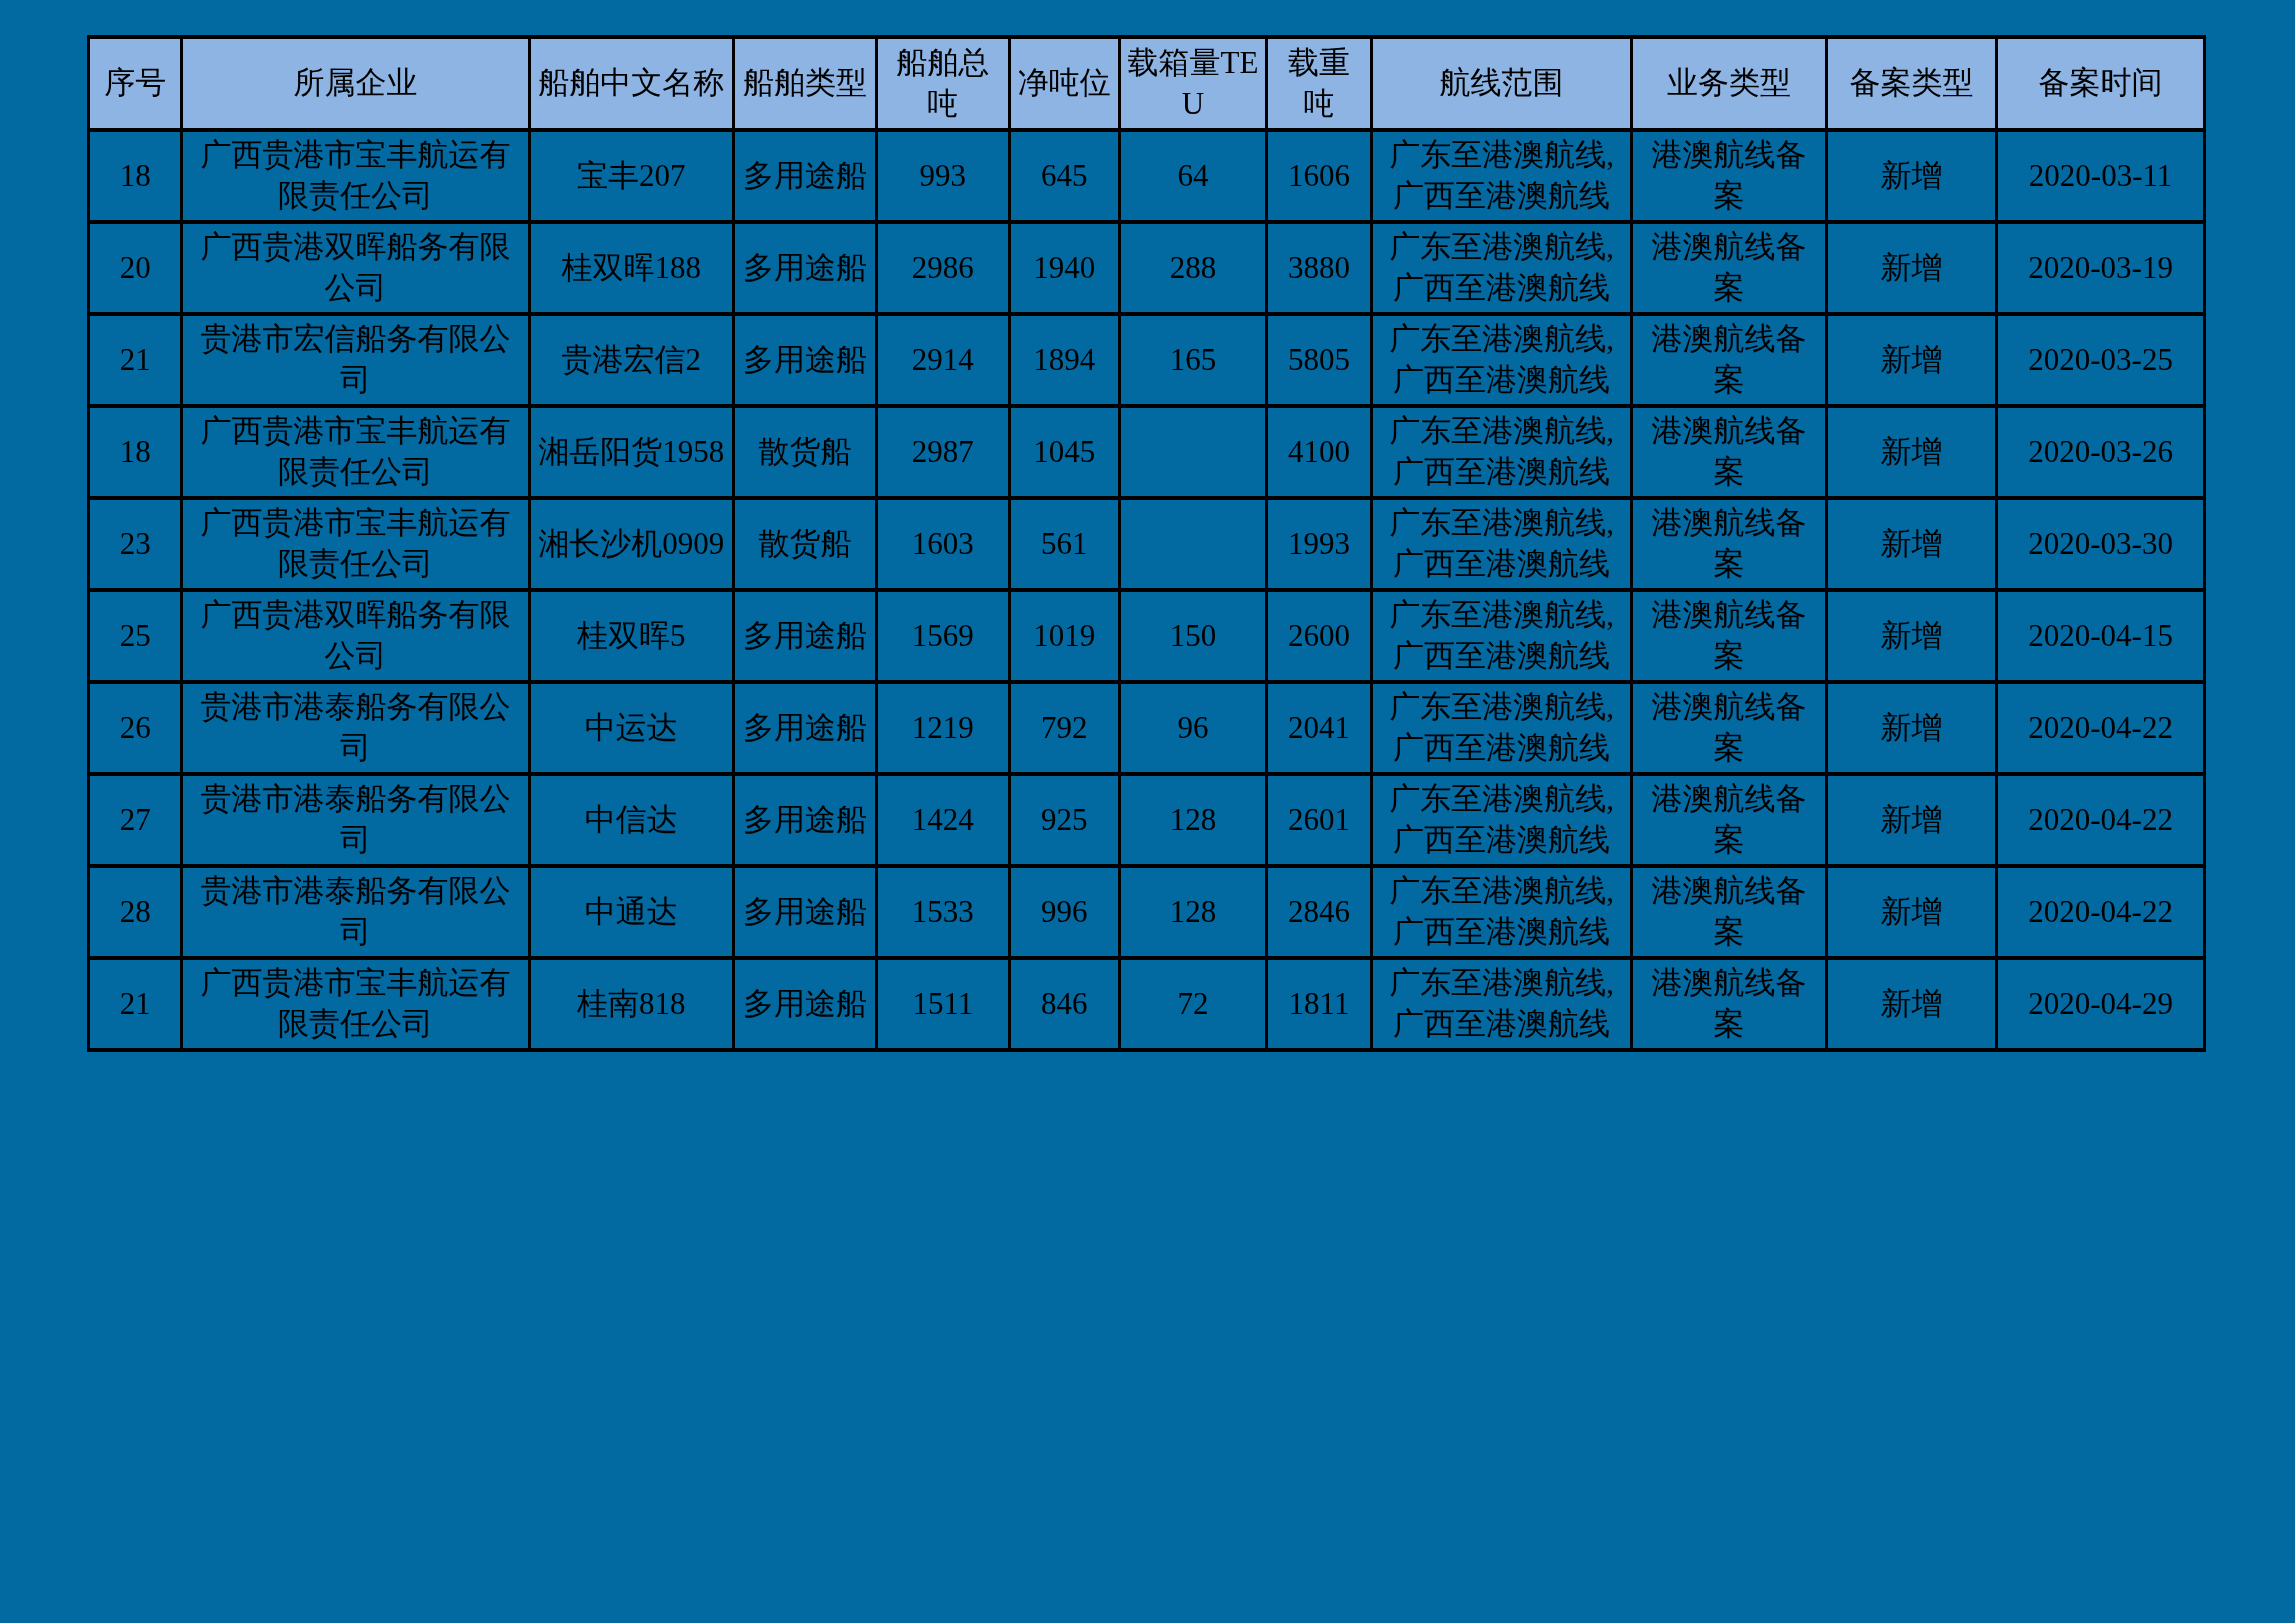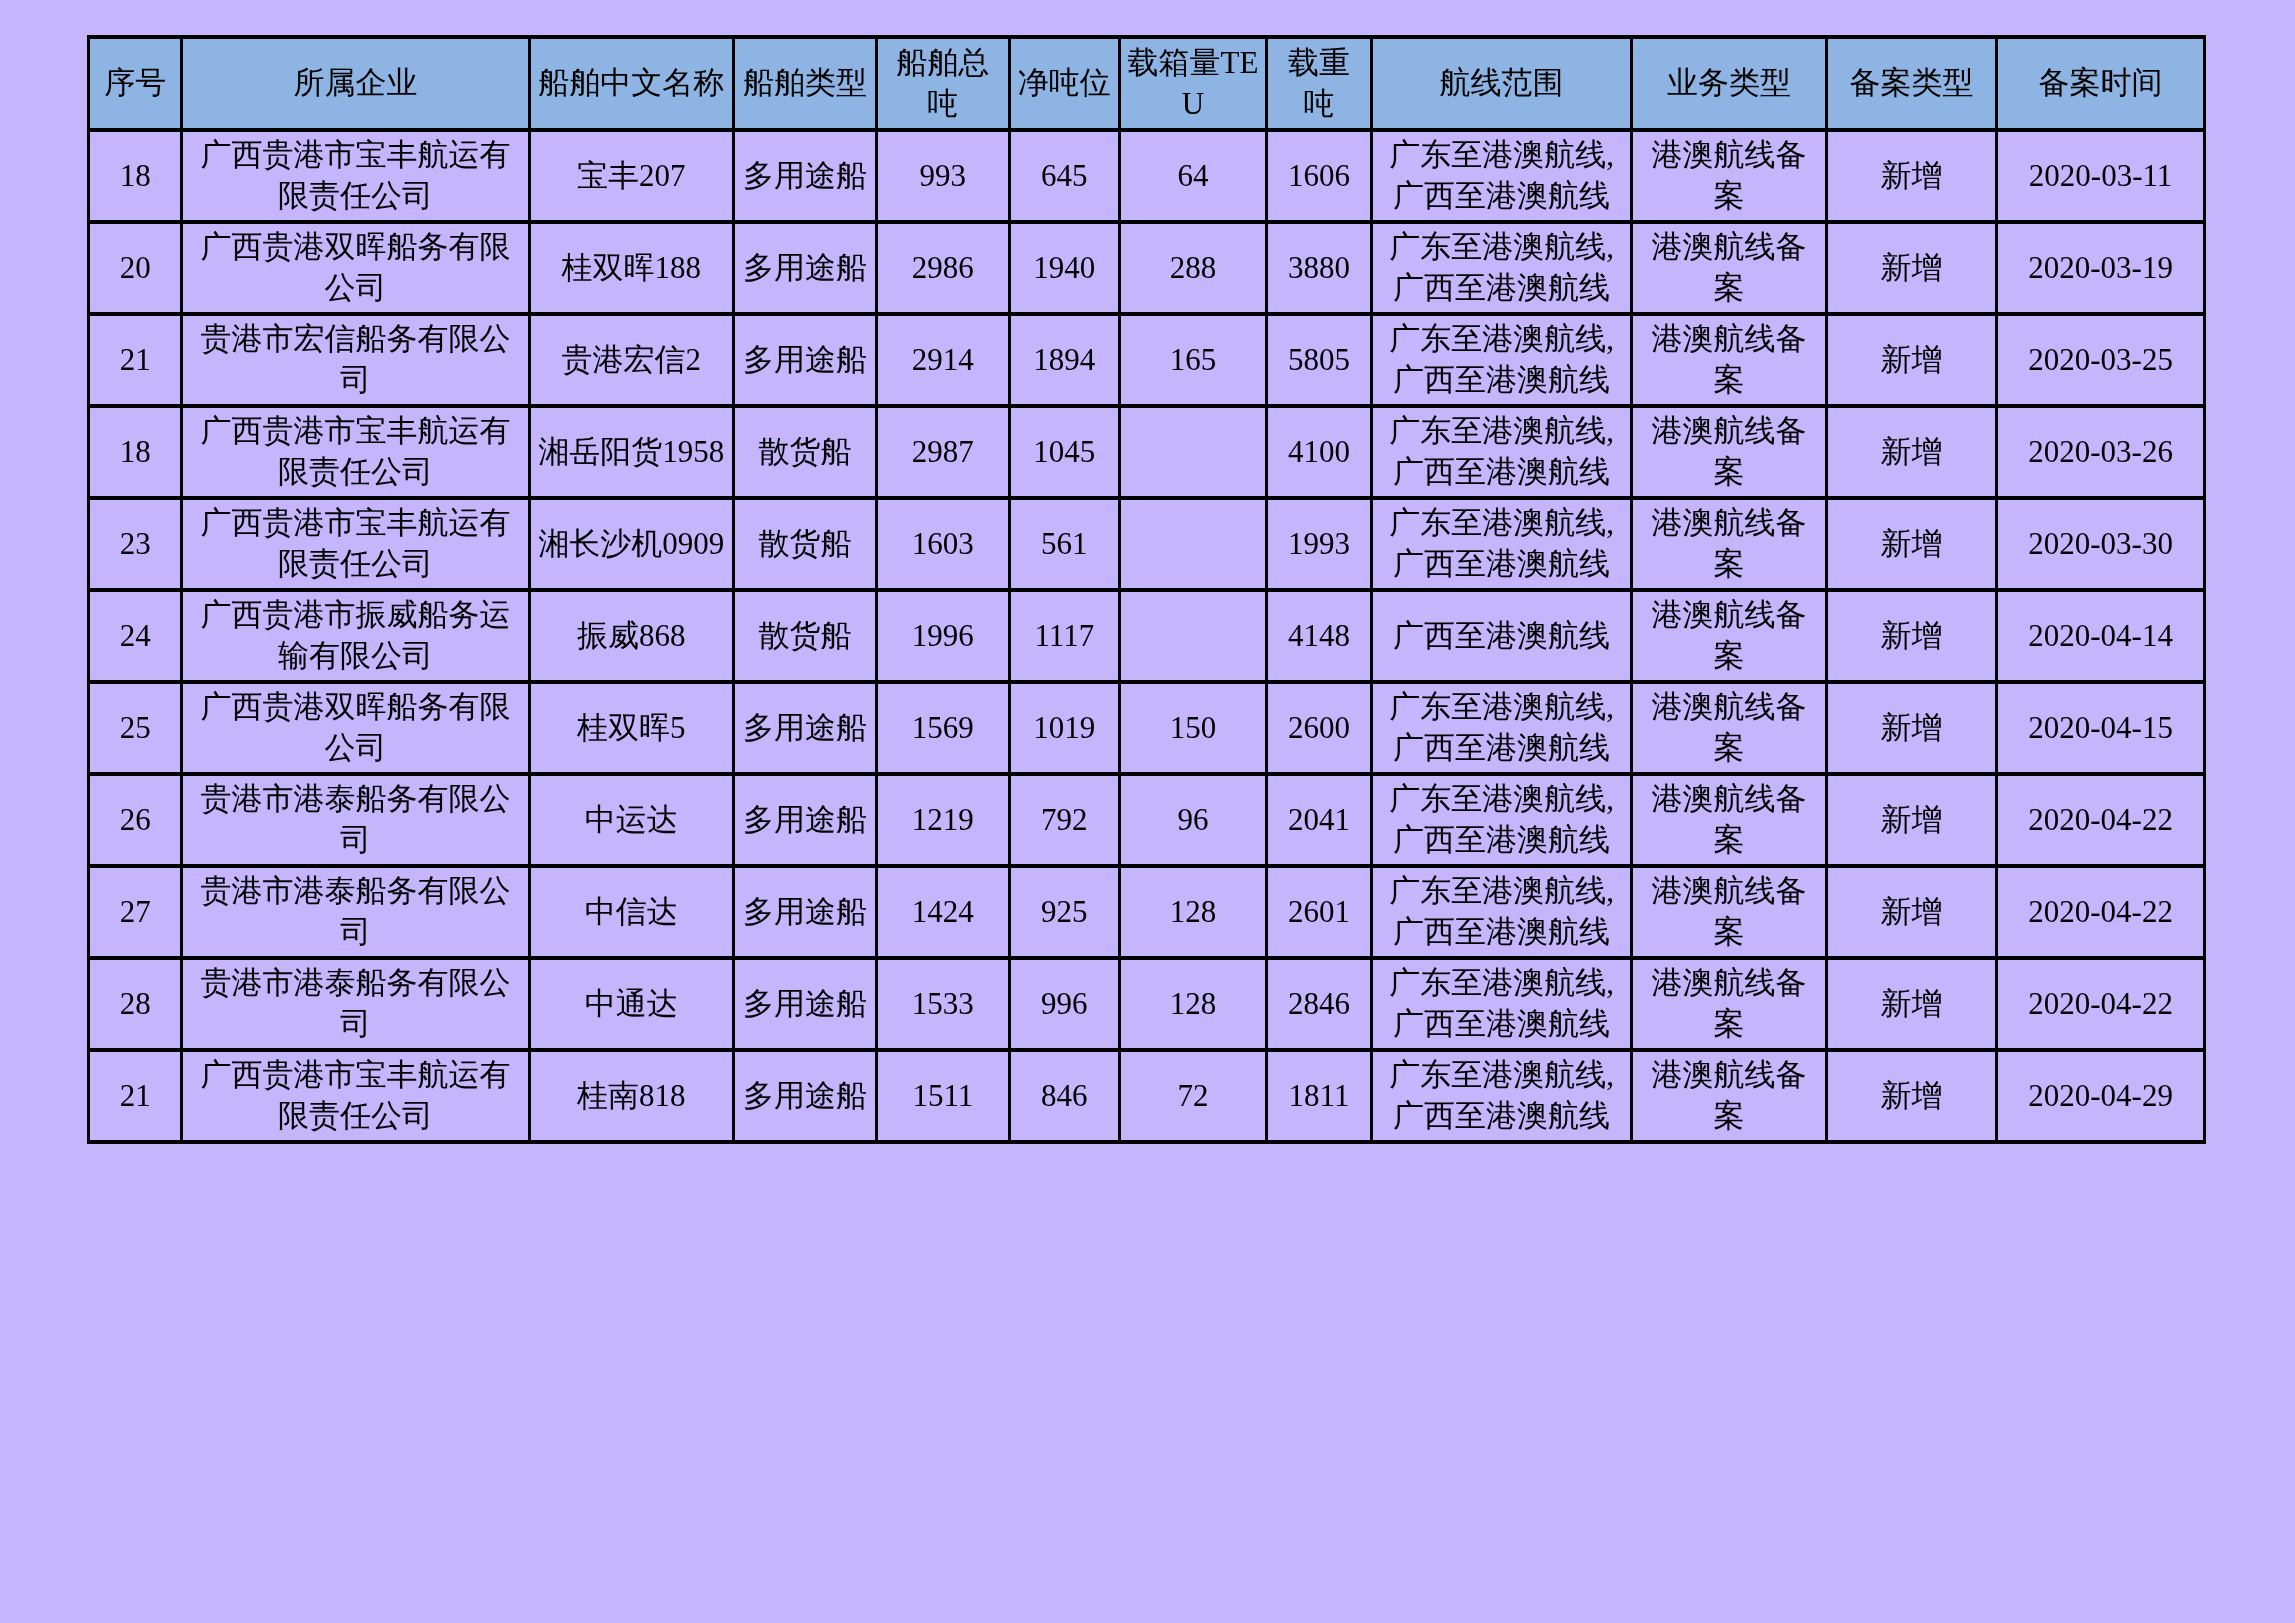--- a/index.html
+++ b/index.html
@@ -8,21 +8,21 @@
     background: #ffffff;
     width: 2295px;
     height: 1624px;
     font-family: "Liberation Serif", "DejaVu Serif", serif;
     color: #000000;
   }
   .page {
     position: relative;
     width: 2295px;
     height: 1624px;
-    background: #c4b5fd;
+    background: #0369a1;
   }
   table.ship-table {
     position: absolute;
     left: 87px;
     top: 35px;
     width: 2119px;
     border-collapse: collapse;
     table-layout: fixed;
     font-size: 31px;
     line-height: 1.32;
@@ -148,34 +148,20 @@
           <td>561</td>
           <td></td>
           <td>1993</td>
           <td>广东至港澳航线,
 广西至港澳航线</td>
           <td>港澳航线备案</td>
           <td>新增</td>
           <td>2020-03-30</td>
         </tr>
         <tr>
-          <td>24</td>
-          <td>广西贵港市振威船务运输有限公司</td>
-          <td>振威868</td>
-          <td>散货船</td>
-          <td>1996</td>
-          <td>1117</td>
-          <td></td>
-          <td>4148</td>
-          <td>广西至港澳航线</td>
-          <td>港澳航线备案</td>
-          <td>新增</td>
-          <td>2020-04-14</td>
-        </tr>
-        <tr>
           <td>25</td>
           <td>广西贵港双晖船务有限公司</td>
           <td>桂双晖5</td>
           <td>多用途船</td>
           <td>1569</td>
           <td>1019</td>
           <td>150</td>
           <td>2600</td>
           <td>广东至港澳航线,
 广西至港澳航线</td>

